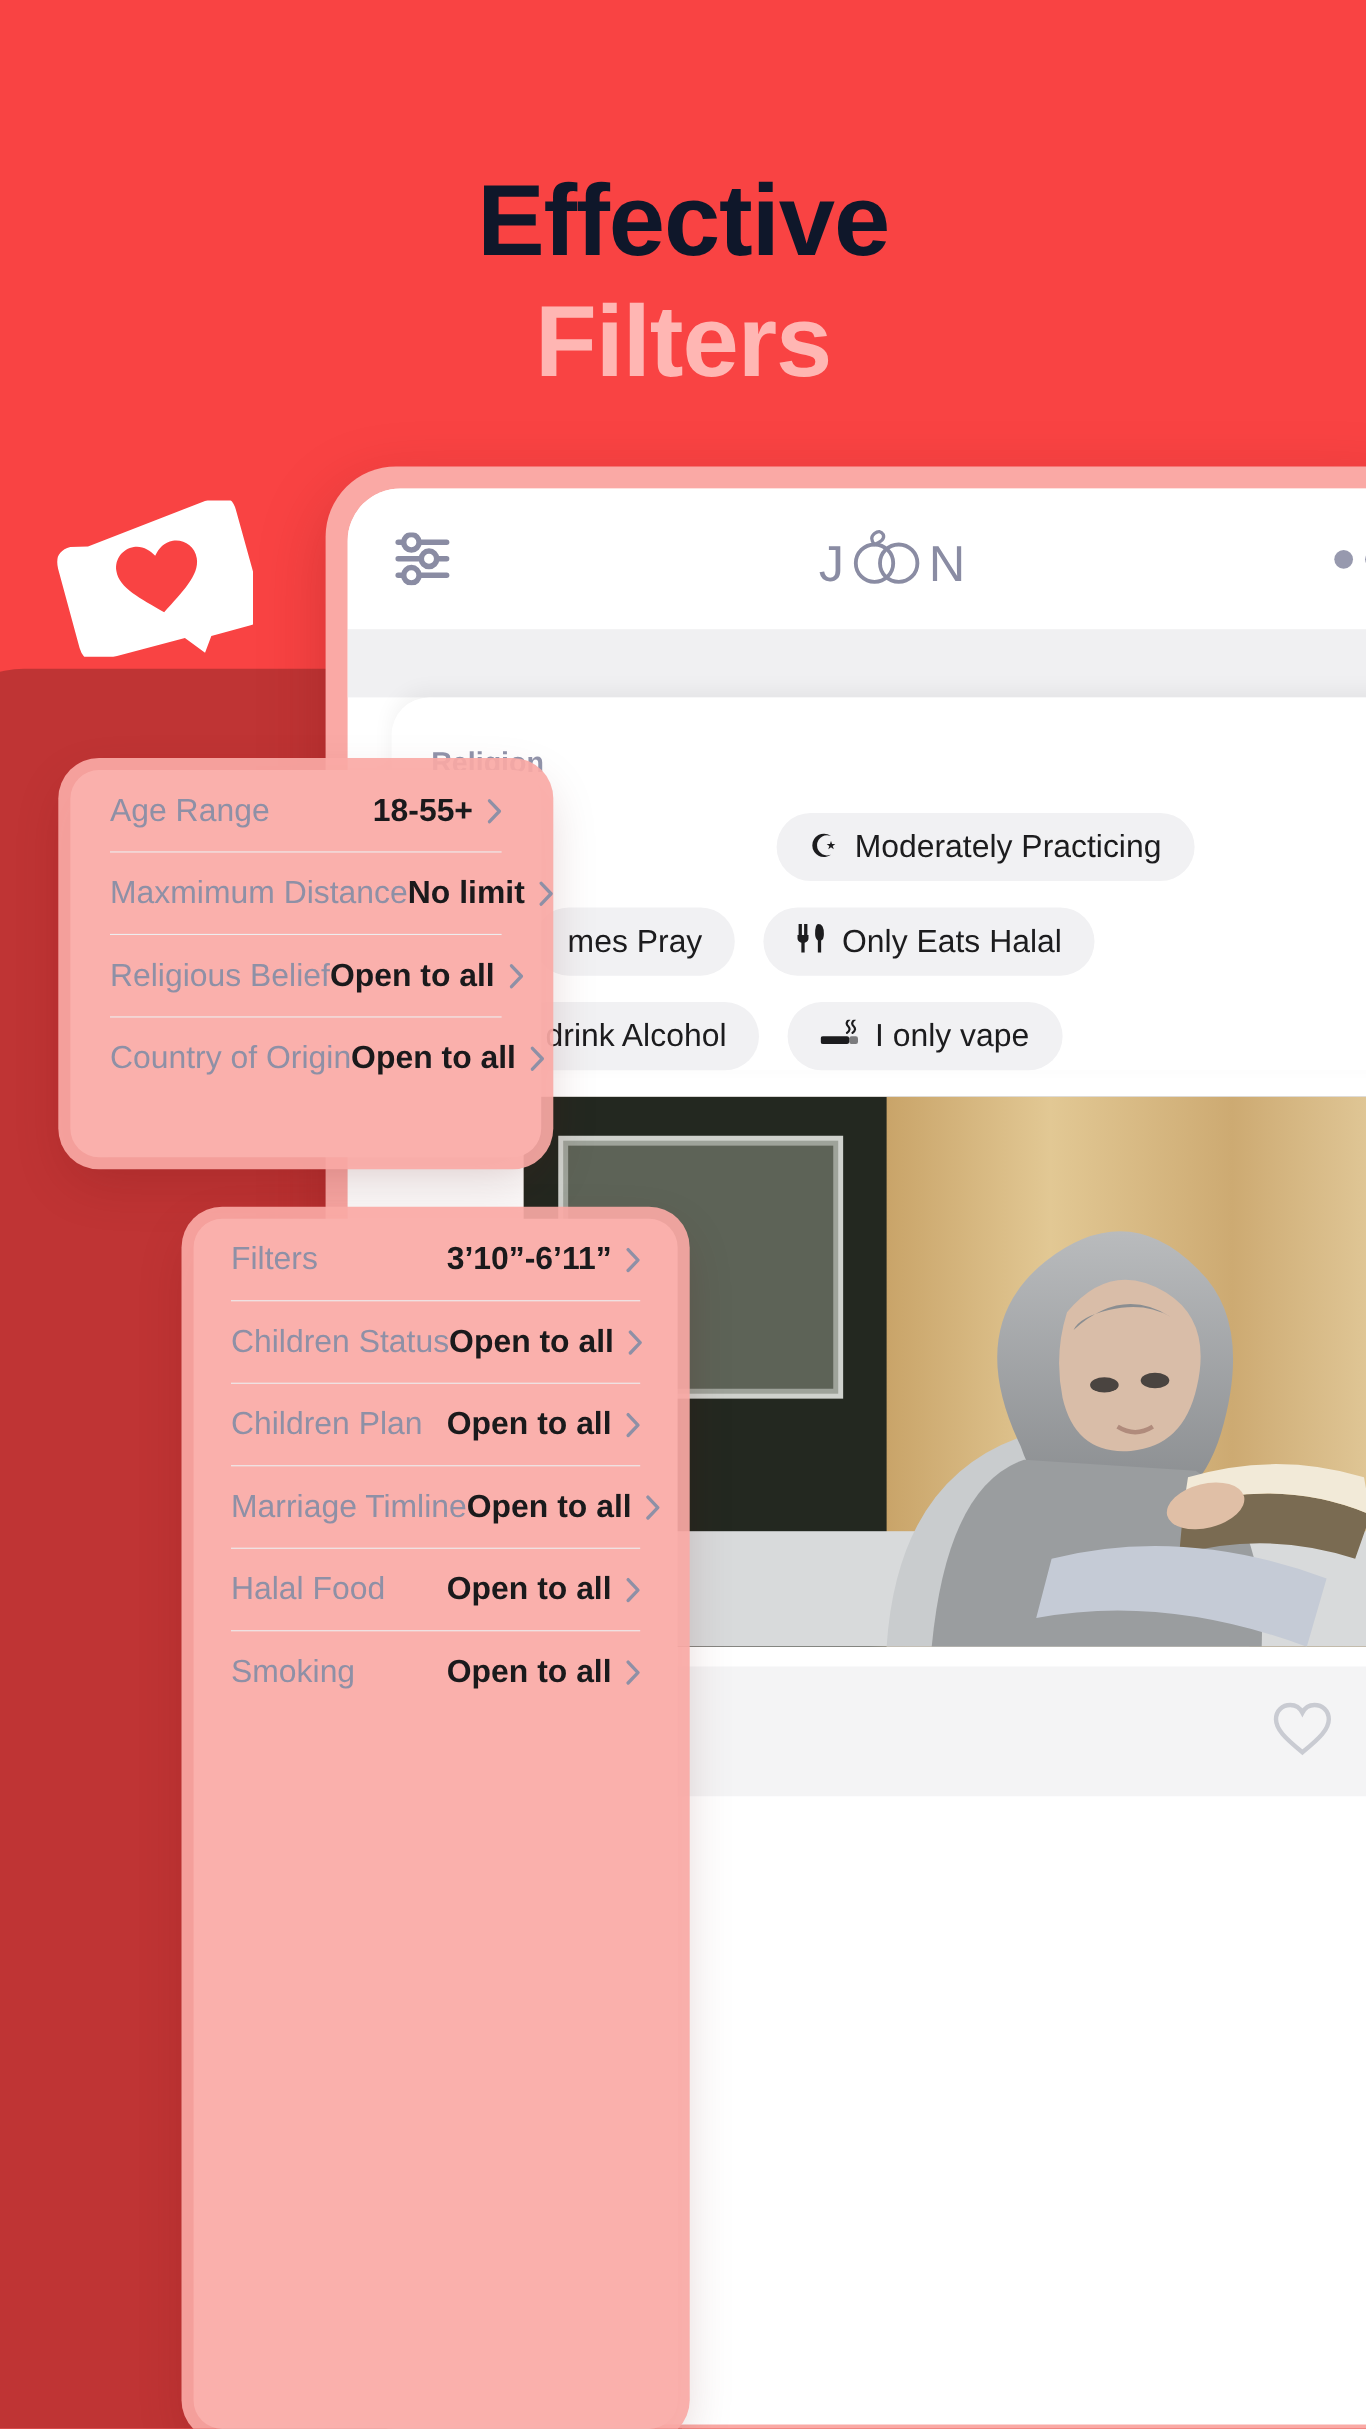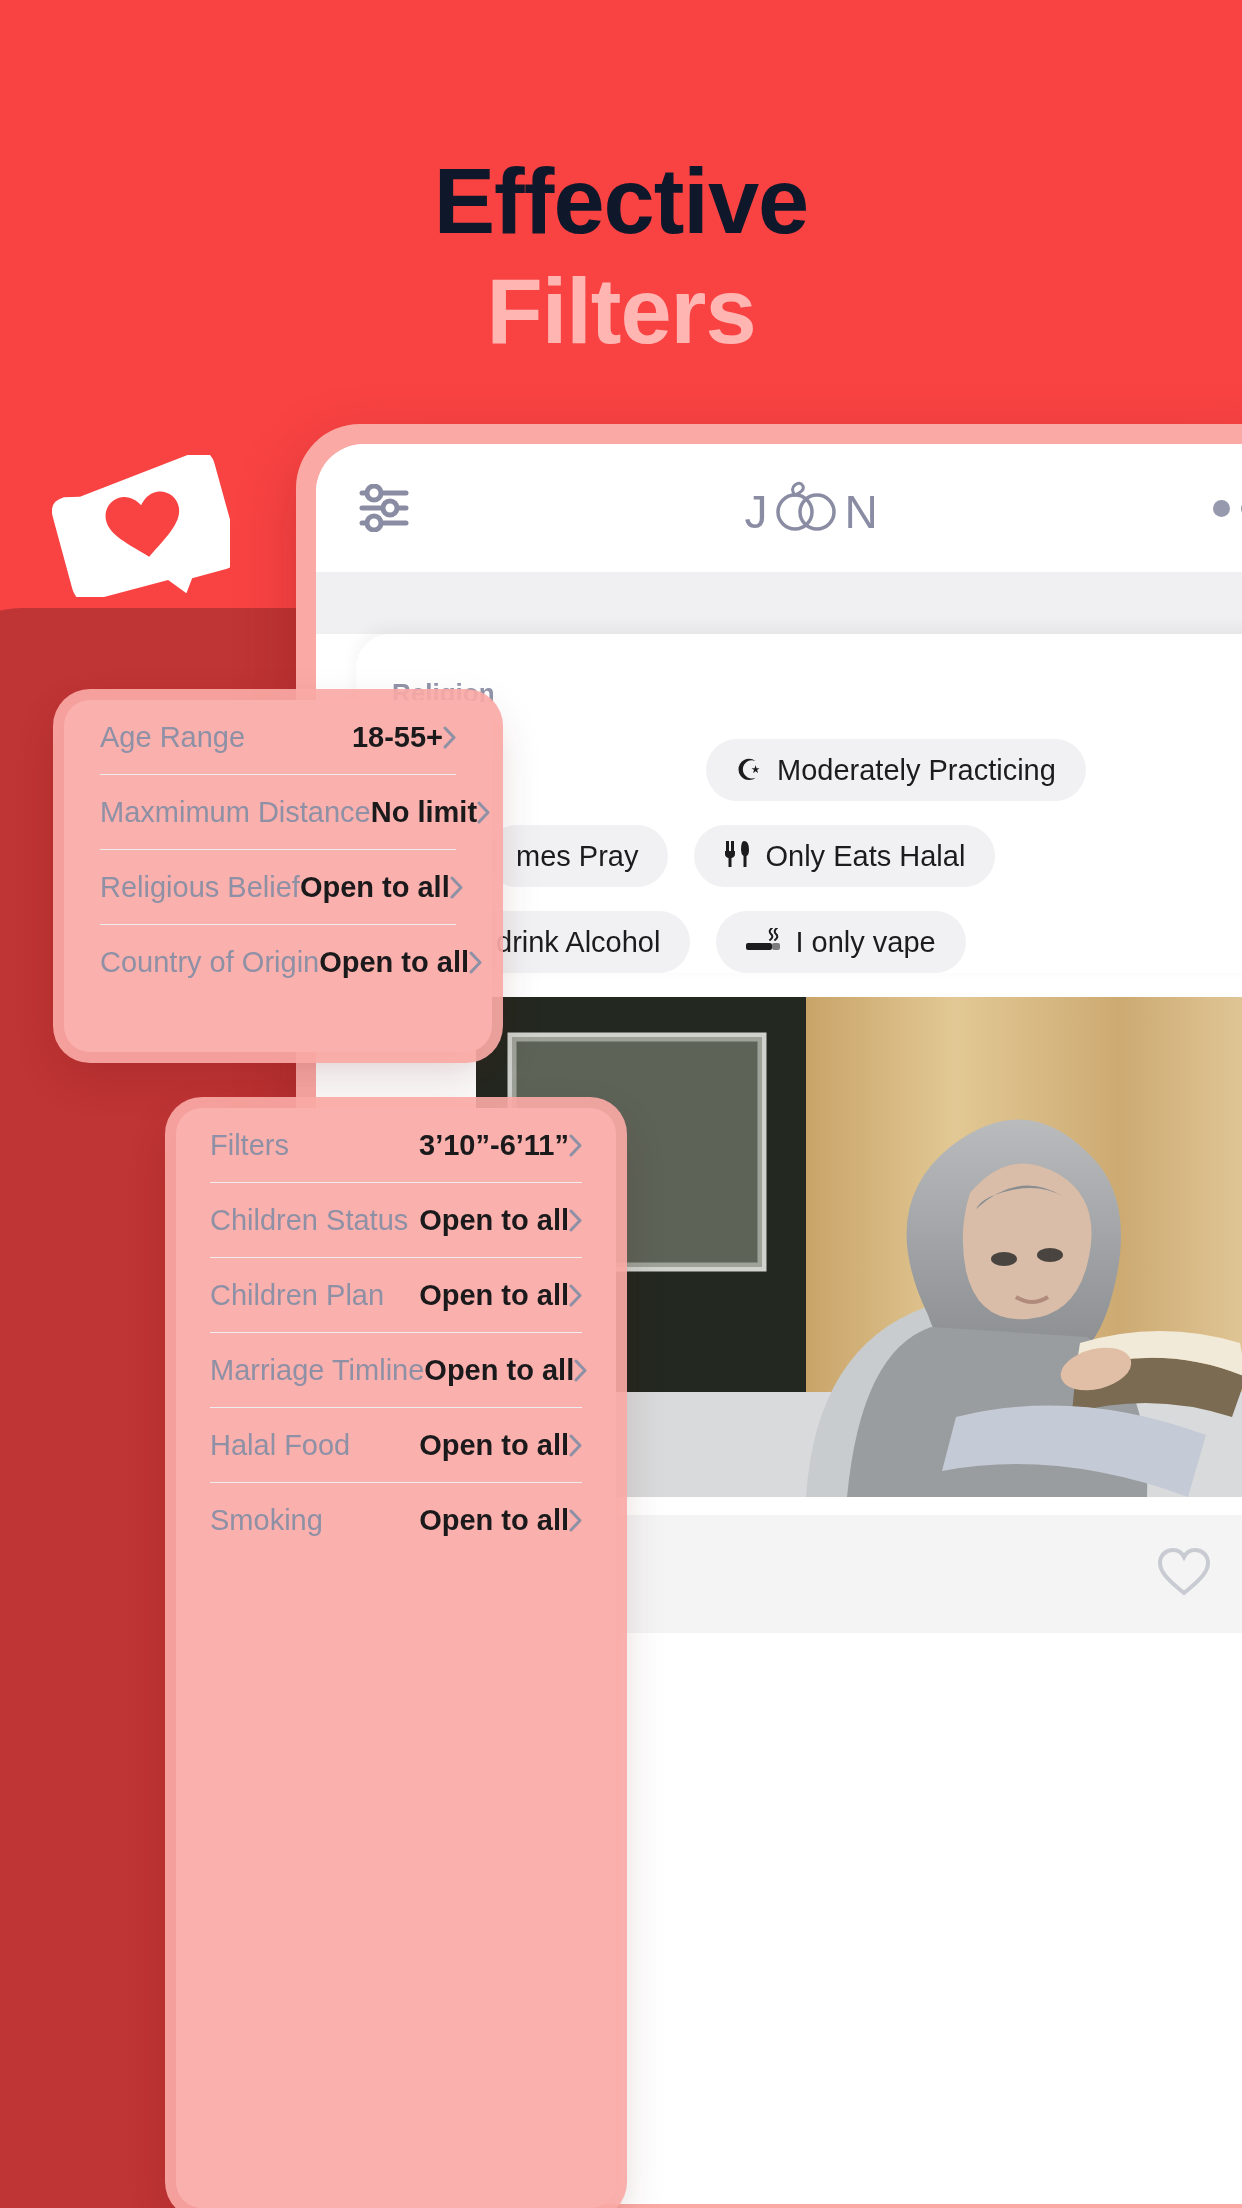--- a/index.html
+++ b/index.html
@@ -126,21 +126,21 @@
     left:176px; top:1108px; width:440px; height:1100px;
     padding:0 34px;
   }
 
   .frow {
     display:flex; align-items:center; justify-content:space-between;
     height:75px; border-bottom:1px solid #EDEDEF;
   }
   .frow:last-child { border-bottom:none; }
   .frow .lbl { font-size:29px; color:#8E90A6; white-space:nowrap; }
-  .frow .rt { display:flex; align-items:center; }
+  .frow .rt { display:flex; align-items:center; gap:13px; }
   .frow .val { font-size:29px; color:#1A1A1C; font-weight:bold; white-space:nowrap; }
   .chev { width:13px; height:23px; }
   #card-top .frow { height:75px; }
   #card-bottom .frow { height:75px; }
 </style>
 </head>
 <body>
 
 <div id="hero">
   <span class="line1">Effective</span>

